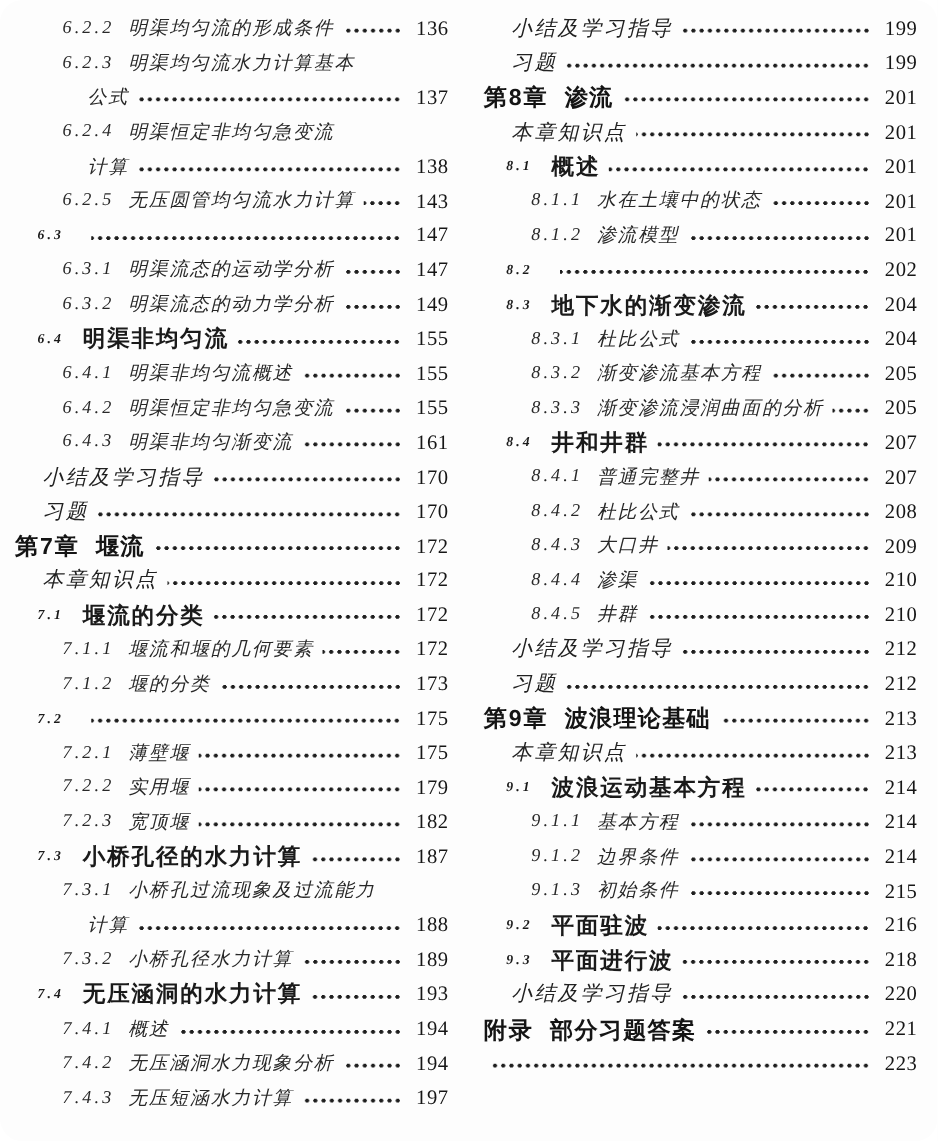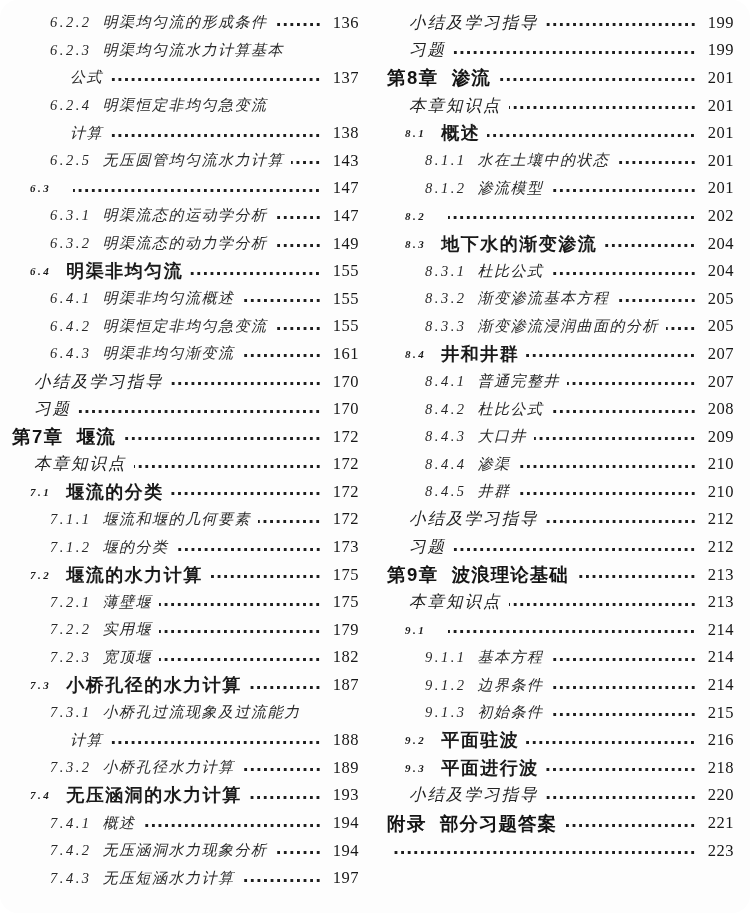--- a/index.html
+++ b/index.html
@@ -220,21 +220,20 @@
     <span class="pagenum">172</span>
   </div>
       <div class="row lvl-sub">
     <span class="num">7.1.2</span>
     <span class="title">堰的分类</span>
     <span class="leader"></span>
     <span class="pagenum">173</span>
   </div>
       <div class="row lvl-section">
     <span class="num">7.2</span>
-    <span class="title">堰流的水力计算</span>
     <span class="leader"></span>
     <span class="pagenum">175</span>
   </div>
       <div class="row lvl-sub">
     <span class="num">7.2.1</span>
     <span class="title">薄壁堰</span>
     <span class="leader"></span>
     <span class="pagenum">175</span>
   </div>
       <div class="row lvl-sub">
@@ -425,20 +424,21 @@
     <span class="pagenum">213</span>
   </div>
       <div class="row lvl-front">
 
     <span class="title">本章知识点</span>
     <span class="leader"></span>
     <span class="pagenum">213</span>
   </div>
       <div class="row lvl-section">
     <span class="num">9.1</span>
+    <span class="title">波浪运动基本方程</span>
     <span class="leader"></span>
     <span class="pagenum">214</span>
   </div>
       <div class="row lvl-sub">
     <span class="num">9.1.1</span>
     <span class="title">基本方程</span>
     <span class="leader"></span>
     <span class="pagenum">214</span>
   </div>
       <div class="row lvl-sub">

